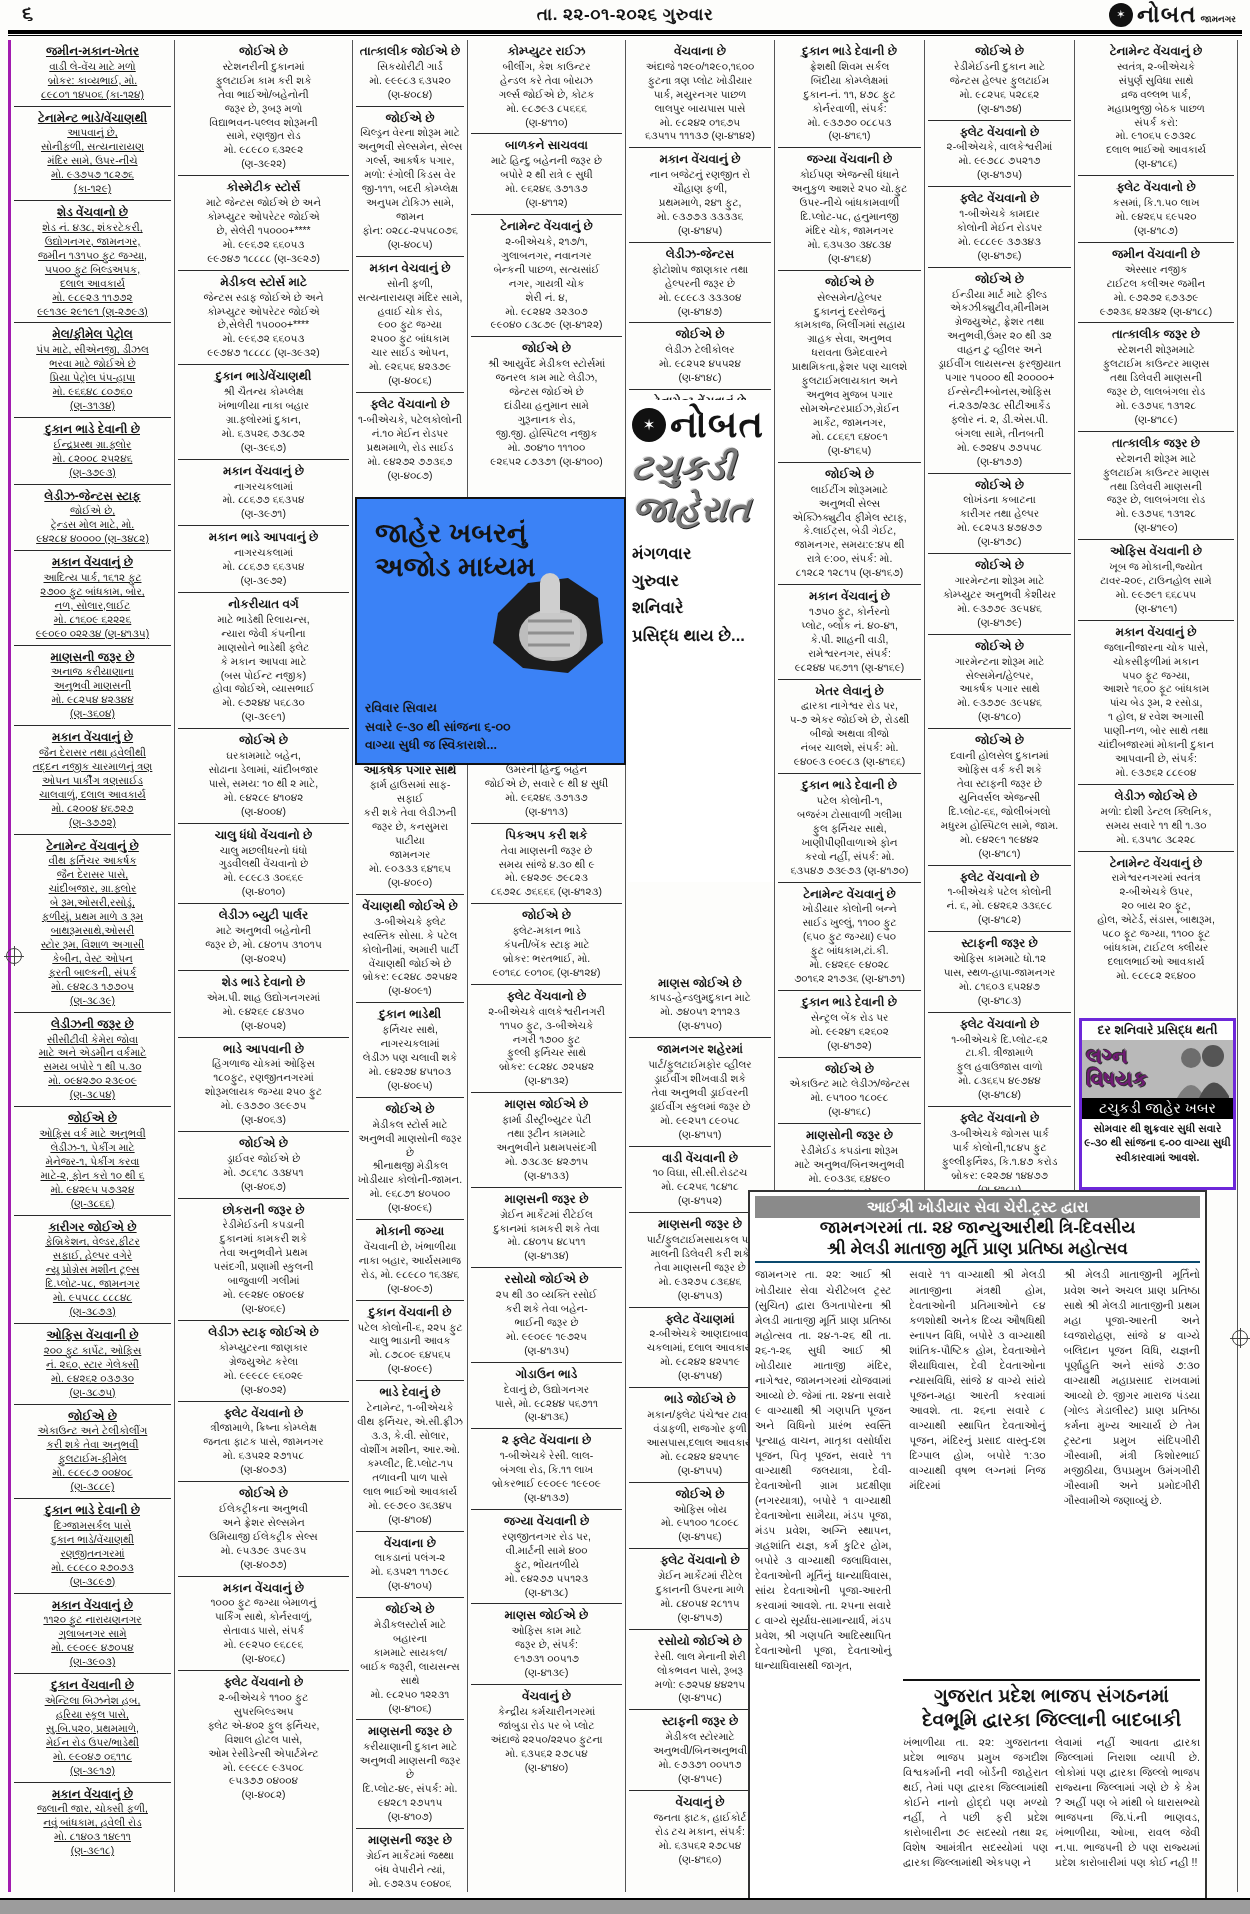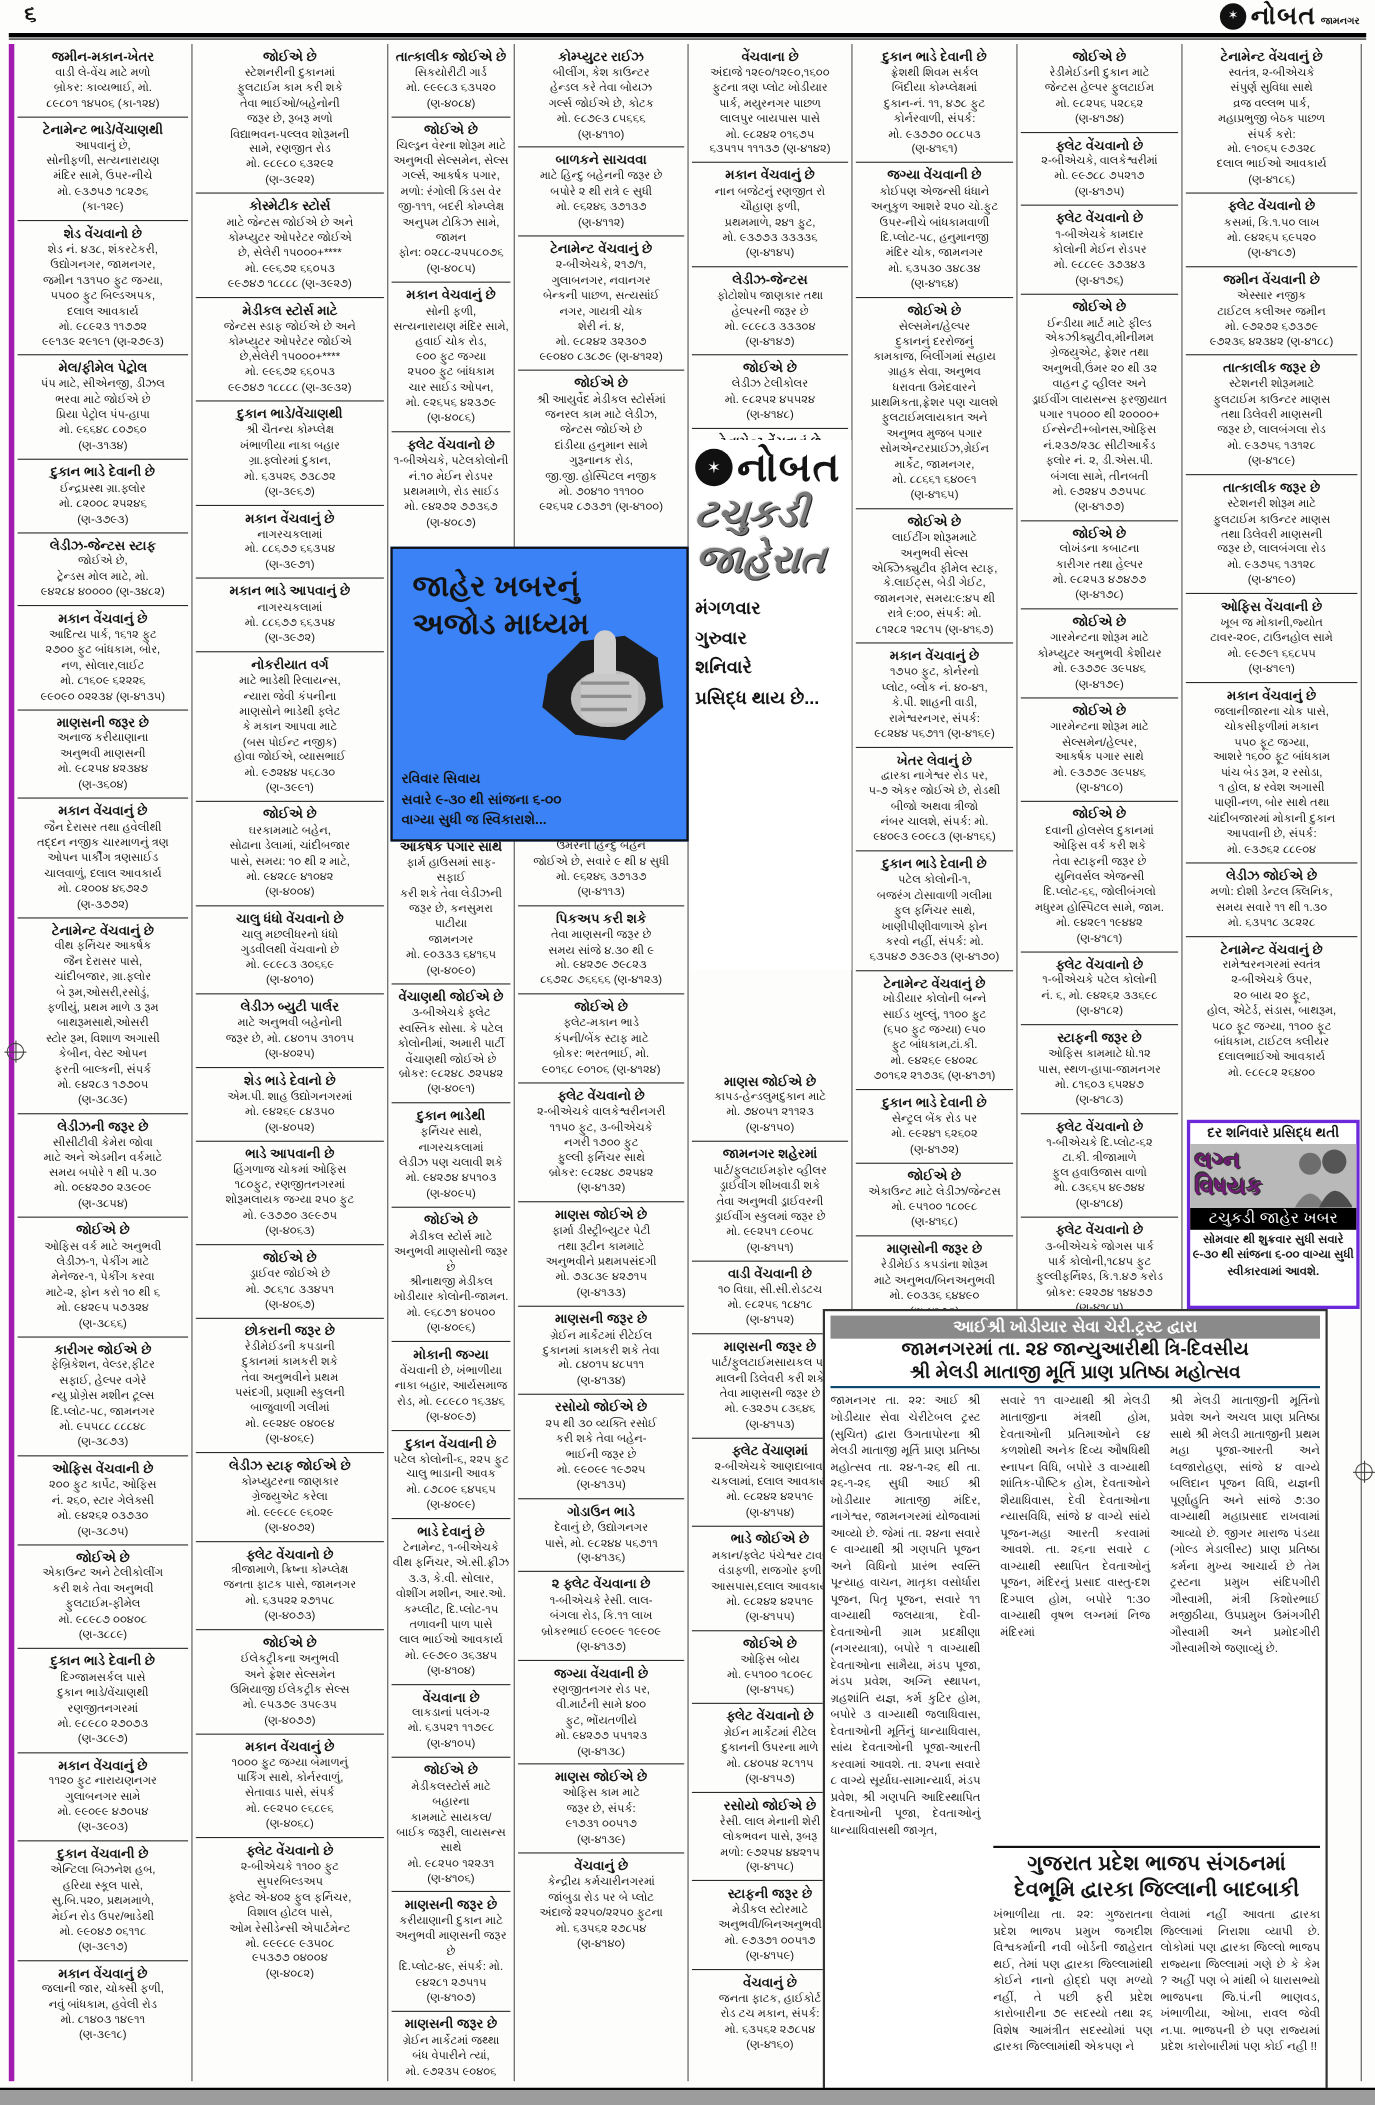--- a/index.html
+++ b/index.html
@@ -13,21 +13,21 @@
   .mast .emblem{width:24px;height:24px;border-radius:50%;background:#111;display:flex;align-items:center;justify-content:center;}
   .mast .emblem span{color:#fff;font-size:11px;line-height:1;}
   .mast .brand{font-size:23px;font-weight:bold;letter-spacing:1px;}
   .mast .sub{font-size:9px;font-weight:bold;align-self:flex-end;margin-bottom:3px;}
   .hdr-rule{position:absolute;top:30px;left:8px;right:8px;border-top:4px solid #000;}
   .hdr-rule:after{content:"";display:block;margin-top:1px;border-top:1px solid #000;}
   
   .cols{position:absolute;top:40px;left:8px;bottom:22px;display:grid;
         grid-template-columns:167px 178px 115px 158px 149px 150px 150px 163px;}
   .col{border-right:1px solid #555;padding:0 3px;overflow:hidden;}
-  .col:first-child{border-left:5px solid #a21caf;}
+  .col:first-child{border-left:3px solid #a21caf;text-decoration:underline;}
   .ad{padding:3px 1px 4px;text-align:center;}
   .ad + .ad{border-top:1px solid #2a2a2a;}
   .ad-t{font-size:12px;font-weight:bold;line-height:1.4;}
   .ad-l{font-size:10.4px;line-height:1.34;font-weight:500;}
   .spacer{width:100%;}
   
   .promoL{position:absolute;left:355px;top:497px;width:271px;height:268px;background:#3b82f6;
           border:2px solid #111;box-sizing:border-box;padding:18px;}
   .promoL .big{font-size:27px;font-weight:bold;line-height:1.25;}
   .promoL .note{position:absolute;left:8px;bottom:8px;font-size:12.5px;font-weight:bold;line-height:1.5;}
@@ -68,20 +68,21 @@
   .crop:before{left:50%;top:-3px;bottom:-3px;width:1px;}
   .crop:after{top:50%;left:-3px;right:-3px;height:1px;}
 </style>
 </head>
 <body>
 
 <div class="page">
 
   <div class="hdr">
     <div class="pgnum">૬</div>
+    <div class="date">તા. ૨૨-૦૧-૨૦૨૬ ગુરુવાર</div>
     <div class="mast">
       <div class="emblem">
           <span>✶</span>
         </div>
       <div class="brand">નોબત</div>
       <div class="sub">જામનગર</div>
     </div>
   </div>
   <div class="hdr-rule"></div>
 

